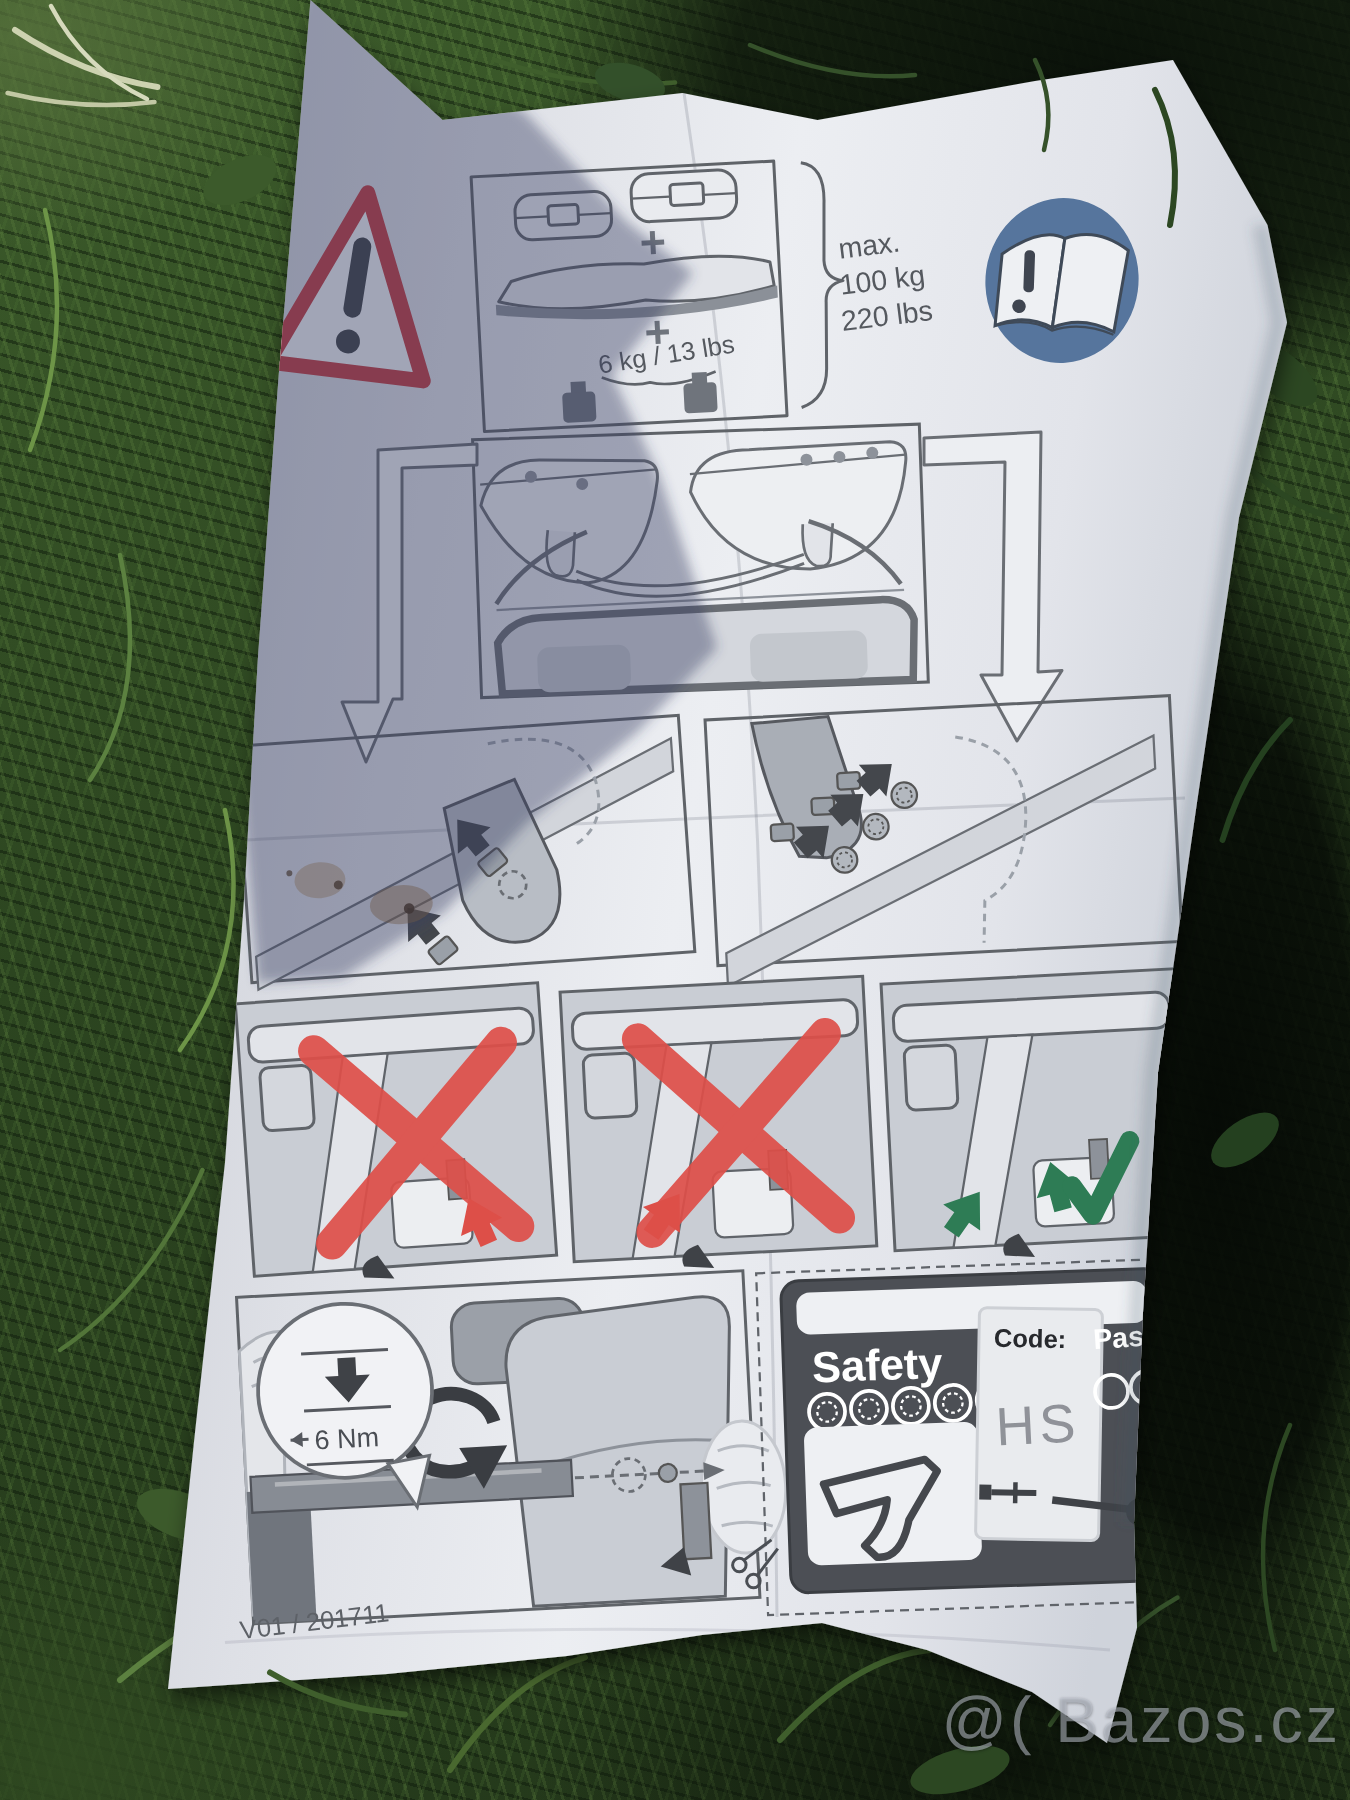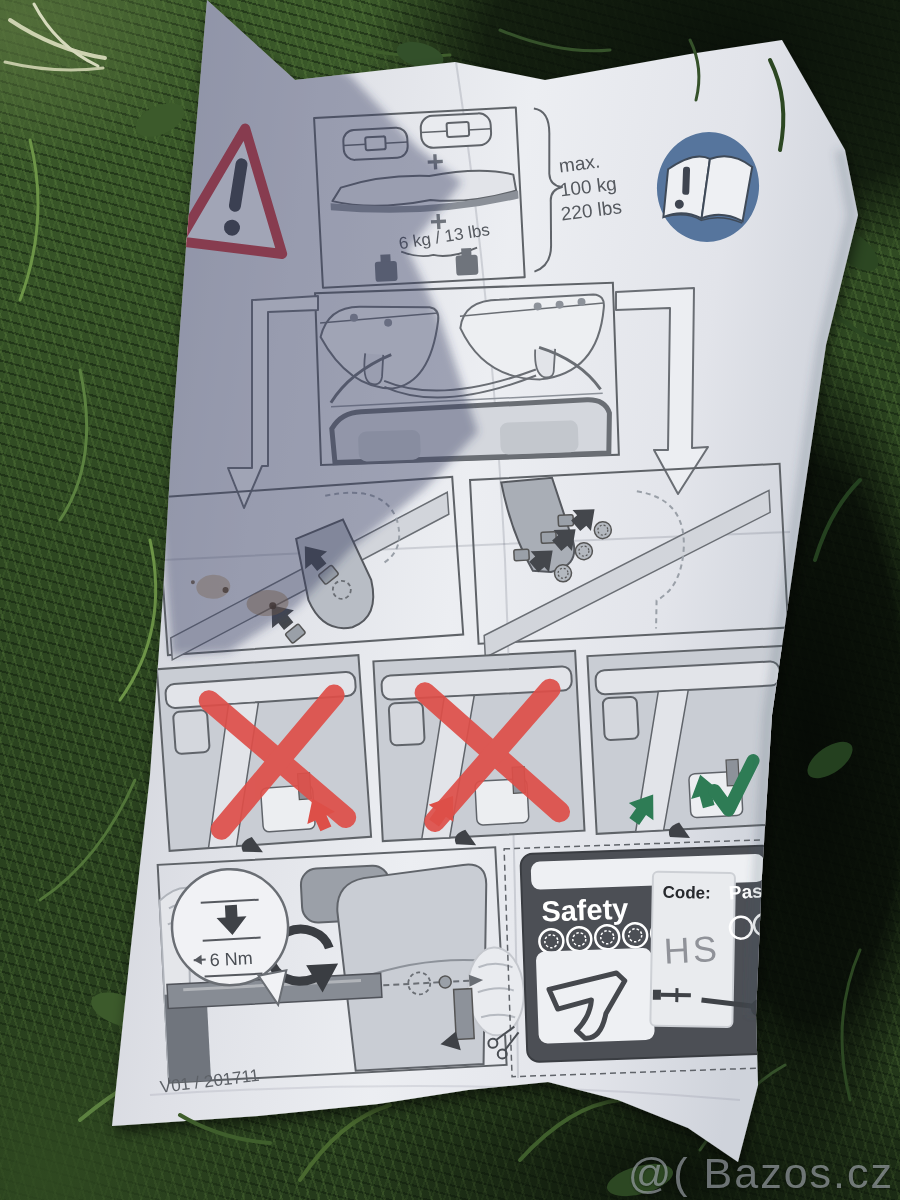--- a/index.html
+++ b/index.html
@@ -11,21 +11,21 @@
       radial-gradient(ellipse 500px 300px at 82% 4%, rgba(8,14,8,.95) 0%, rgba(10,17,9,.8) 50%, transparent 75%),
       radial-gradient(ellipse 170px 500px at 90% 62%, rgba(5,9,5,.97) 0%, rgba(5,9,5,.85) 55%, transparent 82%),
       radial-gradient(ellipse 430px 220px at 75% 98%, rgba(8,14,7,.9) 0%, transparent 75%),
       radial-gradient(ellipse 300px 240px at 5% 98%, rgba(48,74,33,.9) 0%, transparent 75%),
       radial-gradient(ellipse 280px 200px at 2% 2%, rgba(86,112,60,.85) 0%, transparent 70%),
       repeating-linear-gradient(74deg, rgba(125,165,82,.16) 0 2px, transparent 2px 9px),
       repeating-linear-gradient(108deg, rgba(85,125,58,.18) 0 2px, transparent 2px 12px),
       repeating-linear-gradient(15deg, rgba(15,28,12,.5) 0 2px, transparent 2px 10px),
       linear-gradient(165deg, #3d5c2b 0%, #2c4520 45%, #23371a 100%);}
   svg text{font-family:"Liberation Sans",sans-serif;}
-  .watermark{position:absolute;right:6px;bottom:2px;font-size:43px;
+  .watermark{position:absolute;right:6px;bottom:28px;font-size:43px;
     color:rgba(198,204,214,.52);letter-spacing:2px;
     text-shadow:0 1px 2px rgba(0,0,0,.35);margin-left:36px;}
 </style>
 </head>
 <body>
 
 <div class="scene">
   <div class="grass"></div>
 
   <svg viewBox="0 0 900 1200" width="900" height="1200" style="position:absolute;inset:0">

